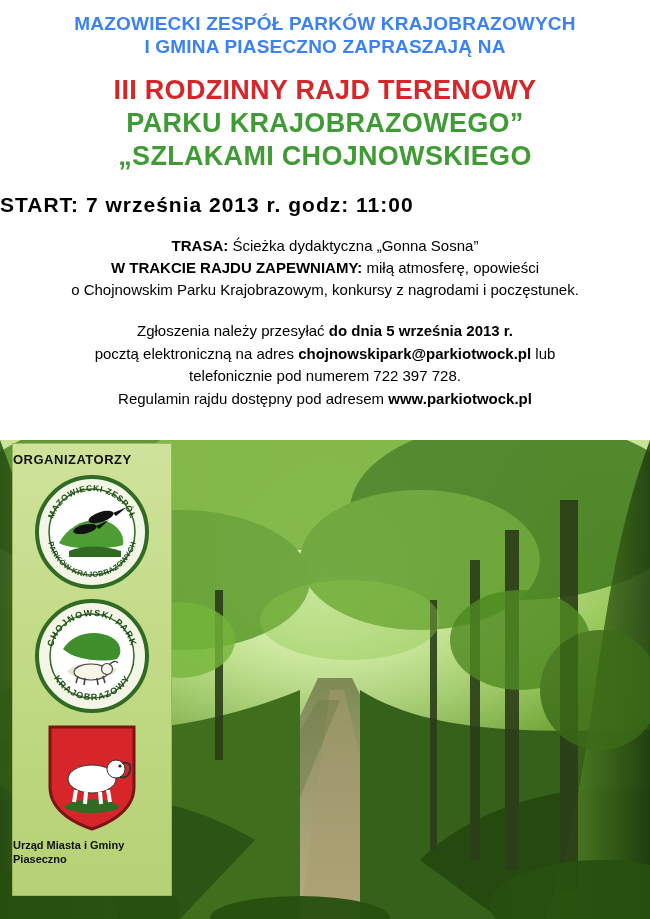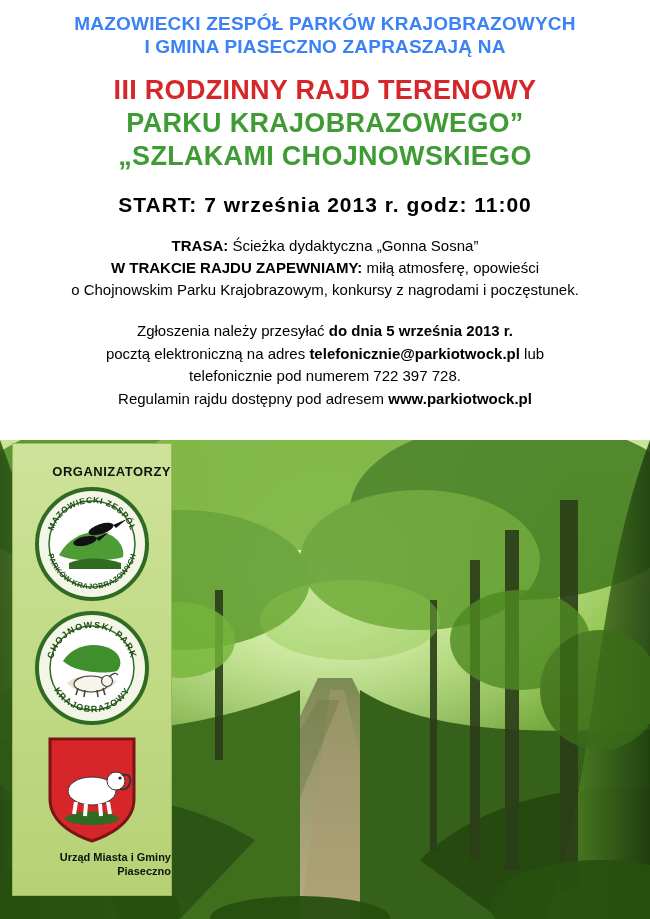--- a/index.html
+++ b/index.html
@@ -39,21 +39,20 @@
   .title-green {
     color: #3f9c35;
     font-weight: bold;
     font-size: 27px;
     line-height: 1.22;
     letter-spacing: 0.3px;
   }
 
   
   .start-block {
-    text-align: center;
     margin-top: 20px;
   }
   .start-line {
     font-size: 21px;
     font-weight: bold;
     letter-spacing: 1px;
   }
   .start-sub {
     font-size: 16px;
     font-weight: bold;
@@ -94,42 +93,41 @@
   
   .org-panel {
     position: absolute;
     left: 12px;
     top: 443px;
     width: 160px;
     height: 453px;
     background: #c6dc8f;
     background: linear-gradient(180deg,#cfe29b 0%,#c0d983 55%,#b6d175 100%);
     border: 1px solid #9cb95e;
-    text-align: right;
+    text-align: left;
     box-sizing: border-box;
-    padding-top: 20px;
+    padding-top: 8px;
   }
   .org-panel-title {
     font-size: 13px;
     font-weight: bold;
     letter-spacing: 0.5px;
     color: #111;
   }
   .logo-wrap {
     margin-top: 6px;
     display: flex;
     justify-content: center;
   }
   .panel-caption {
     font-size: 11px;
     font-weight: bold;
     line-height: 1.25;
     margin-top: 6px;
     color: #111;
-    margin-left: 32px;
   }
 </style>
 </head>
 <body>
 
 <div class="poster-head">
   <div class="org-line">MAZOWIECKI ZESPÓŁ PARKÓW KRAJOBRAZOWYCH</div>
   <div class="org-line">I GMINA PIASECZNO ZAPRASZAJĄ NA</div>
 
   <div class="title-red">III RODZINNY RAJD TERENOWY</div>
@@ -149,21 +147,21 @@
     <b>W TRAKCIE RAJDU ZAPEWNIAMY:</b><span> miłą atmosferę, opowieści</span>
   </div>
   <div class="l3">o Chojnowskim Parku Krajobrazowym, konkursy z nagrodami i poczęstunek.</div>
 </div>
 
 <div class="contact-block">
   <div>
     <span>Zgłoszenia należy przesyłać </span><b>do dnia 5 września 2013 r.</b>
   </div>
   <div>
-    <span>pocztą elektroniczną na adres </span><b>telefonicznie@parkiotwock.pl</b><span> lub</span>
+    <span>pocztą elektroniczną na adres </span><b>chojnowskipark@parkiotwock.pl</b><span> lub</span>
   </div>
   <div>telefonicznie pod numerem 722 397 728.</div>
   <div>
     <span>Regulamin rajdu dostępny pod adresem </span><b>www.parkiotwock.pl</b>
   </div>
 </div>
 
 <div class="photo">
   <svg class="photo-svg" width="650" height="479" viewBox="0 0 650 479" xmlns="http://www.w3.org/2000/svg" aria-hidden="true">
     <defs>

